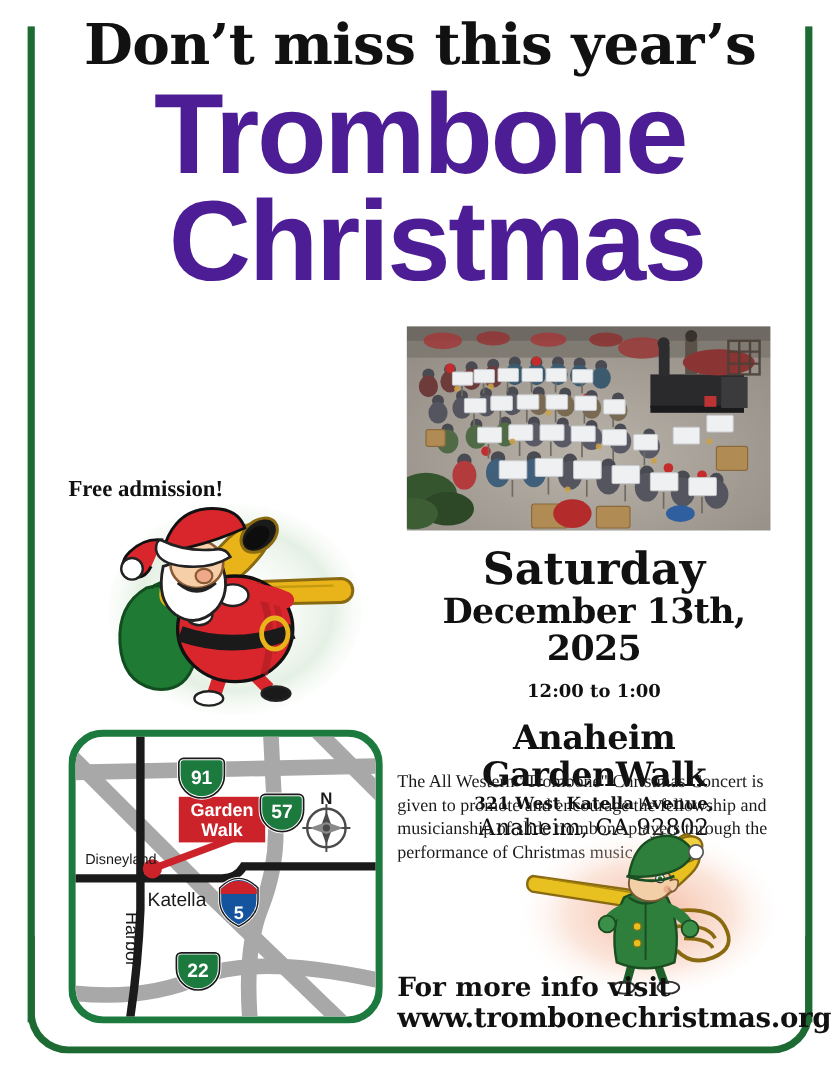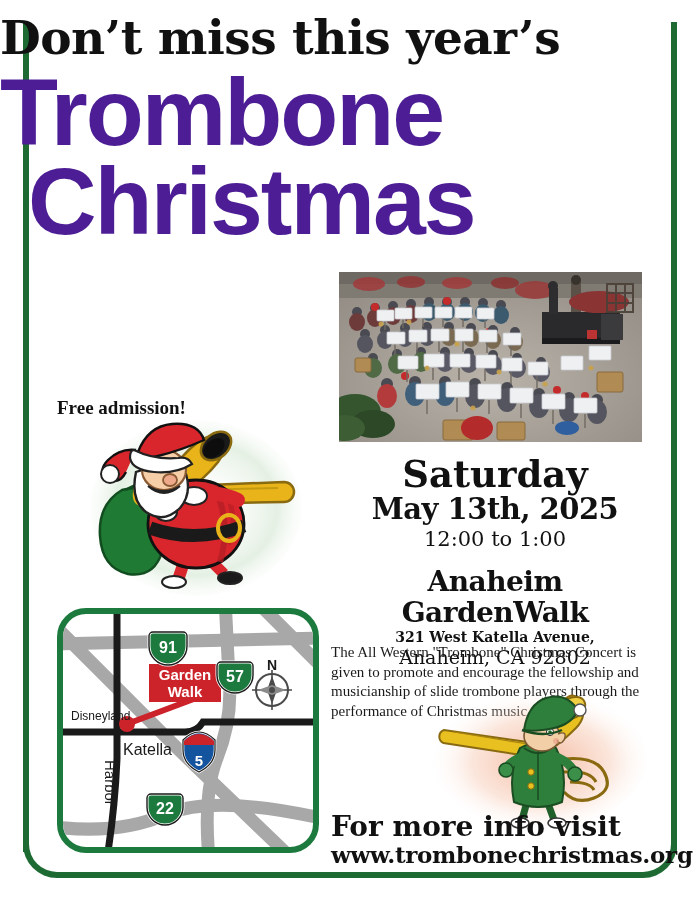--- a/index.html
+++ b/index.html
@@ -41,21 +41,21 @@
     background: transparent;
     pointer-events: none;
   }
 
   
   .headline-wrap {
     position: absolute;
     left: 0;
     top: 14px;
     width: 700px;
-    text-align: left;
+    text-align: center;
   }
   .kicker {
     font-family: "DejaVu Serif", serif;
     font-weight: bold;
     font-size: 47px;
     line-height: 1.02;
     letter-spacing: -0.5px;
     color: #111111;
     margin: 0;
   }
@@ -108,21 +108,21 @@
     position: absolute;
     left: 330px;
     top: 455px;
     width: 330px;
     text-align: center;
     font-family: "DejaVu Serif", serif;
     color: #111111;
   }
   .ev-day   { font-weight: bold; font-size: 37px; line-height: 1.06; }
   .ev-date  { font-weight: bold; font-size: 29px; line-height: 1.06; letter-spacing: -0.5px; }
-  .ev-time  { font-weight: normal; font-size: 21px; line-height: 1.3; margin-top: 1px; }
+  .ev-time  { font-weight: bold; font-size: 15px; line-height: 1.3; margin-top: 11px; }
   .ev-venue { font-weight: bold; font-size: 28px; line-height: 1.1; margin-top: 14px; letter-spacing: -0.5px; }
   .ev-addr1 { font-weight: bold; font-size: 14px; line-height: 1.22; }
   .ev-addr2 { font-weight: normal; font-size: 19px; line-height: 1.22; }
 
   
   .mission {
     position: absolute;
     left: 331px;
     top: 628px;
     width: 312px;
@@ -133,21 +133,21 @@
   }
 
   
   .footer {
     position: absolute;
     left: 331px;
     top: 811px;
     font-family: "DejaVu Serif", serif;
     color: #111111;
   }
-  .footer-line1 { font-weight: bold; font-size: 28px; line-height: 1.12; }
+  .footer-line1 { font-weight: bold; font-size: 22px; line-height: 1.12; }
   .footer-line2 { font-weight: bold; font-size: 23px; line-height: 1.12; letter-spacing: -0.3px; }
 
   
   .santa {
     position: absolute;
     left: 88px;
     top: 412px;
     width: 216px;
     height: 186px;
   }
@@ -407,21 +407,21 @@
 
         <ellipse cx="138" cy="156" rx="16" ry="12" fill="#b32b2b"></ellipse>
 
         <ellipse cx="228" cy="156" rx="12" ry="7" fill="#2f5f9e"></ellipse>
       </g>
     </svg>
   </div>
 
   <div class="event-block">
     <div class="ev-day">Saturday</div>
-    <div class="ev-date">May 13th, 2025</div>
+    <div class="ev-date">December 13th, 2025</div>
     <div class="ev-time">12:00 to 1:00</div>
     <div class="ev-venue">Anaheim GardenWalk</div>
     <div class="ev-addr1">321 West Katella Avenue,</div>
     <div class="ev-addr2">Anaheim, CA 92802</div>
   </div>
 
   <p class="mission">The All Western "Trombone" Christmas Concert is given to promote and encourage the fellowship and musicianship of slide trombone players through the performance of Christmas music.</p>
 
   <div class="elf">
     <svg width="226" height="146" viewBox="0 0 226 146">

